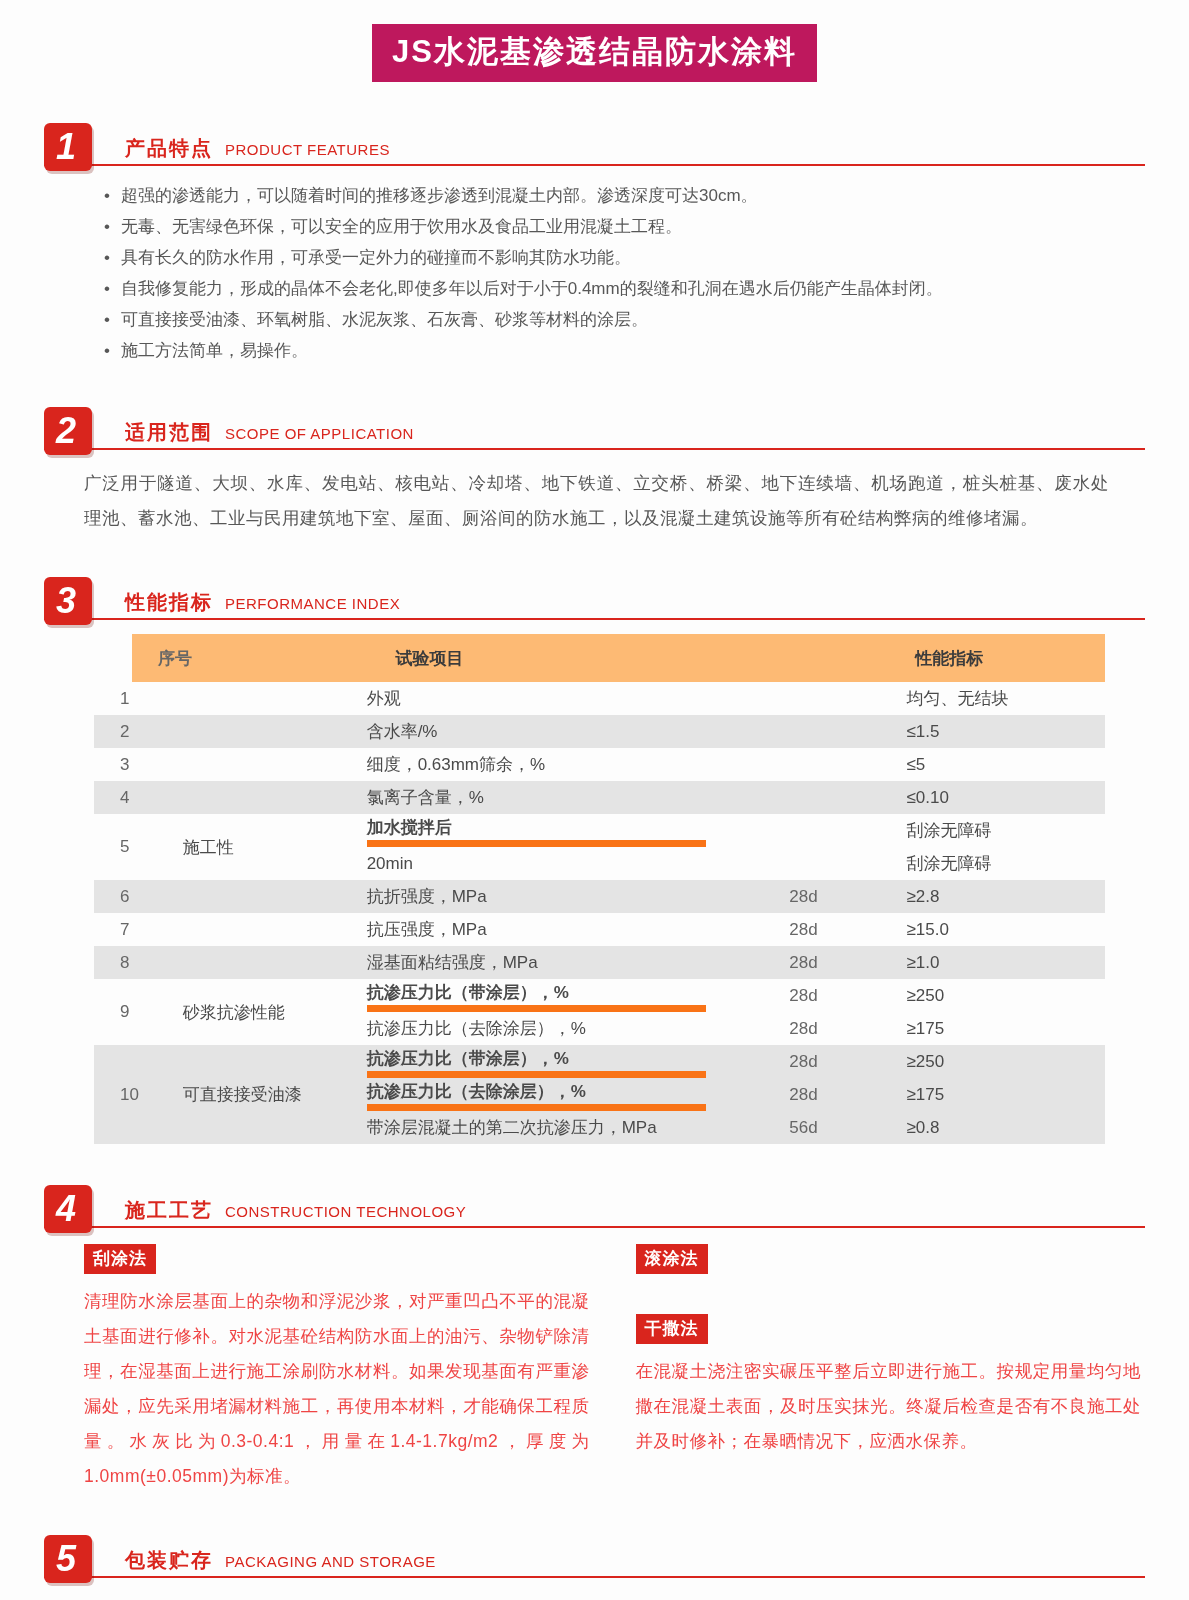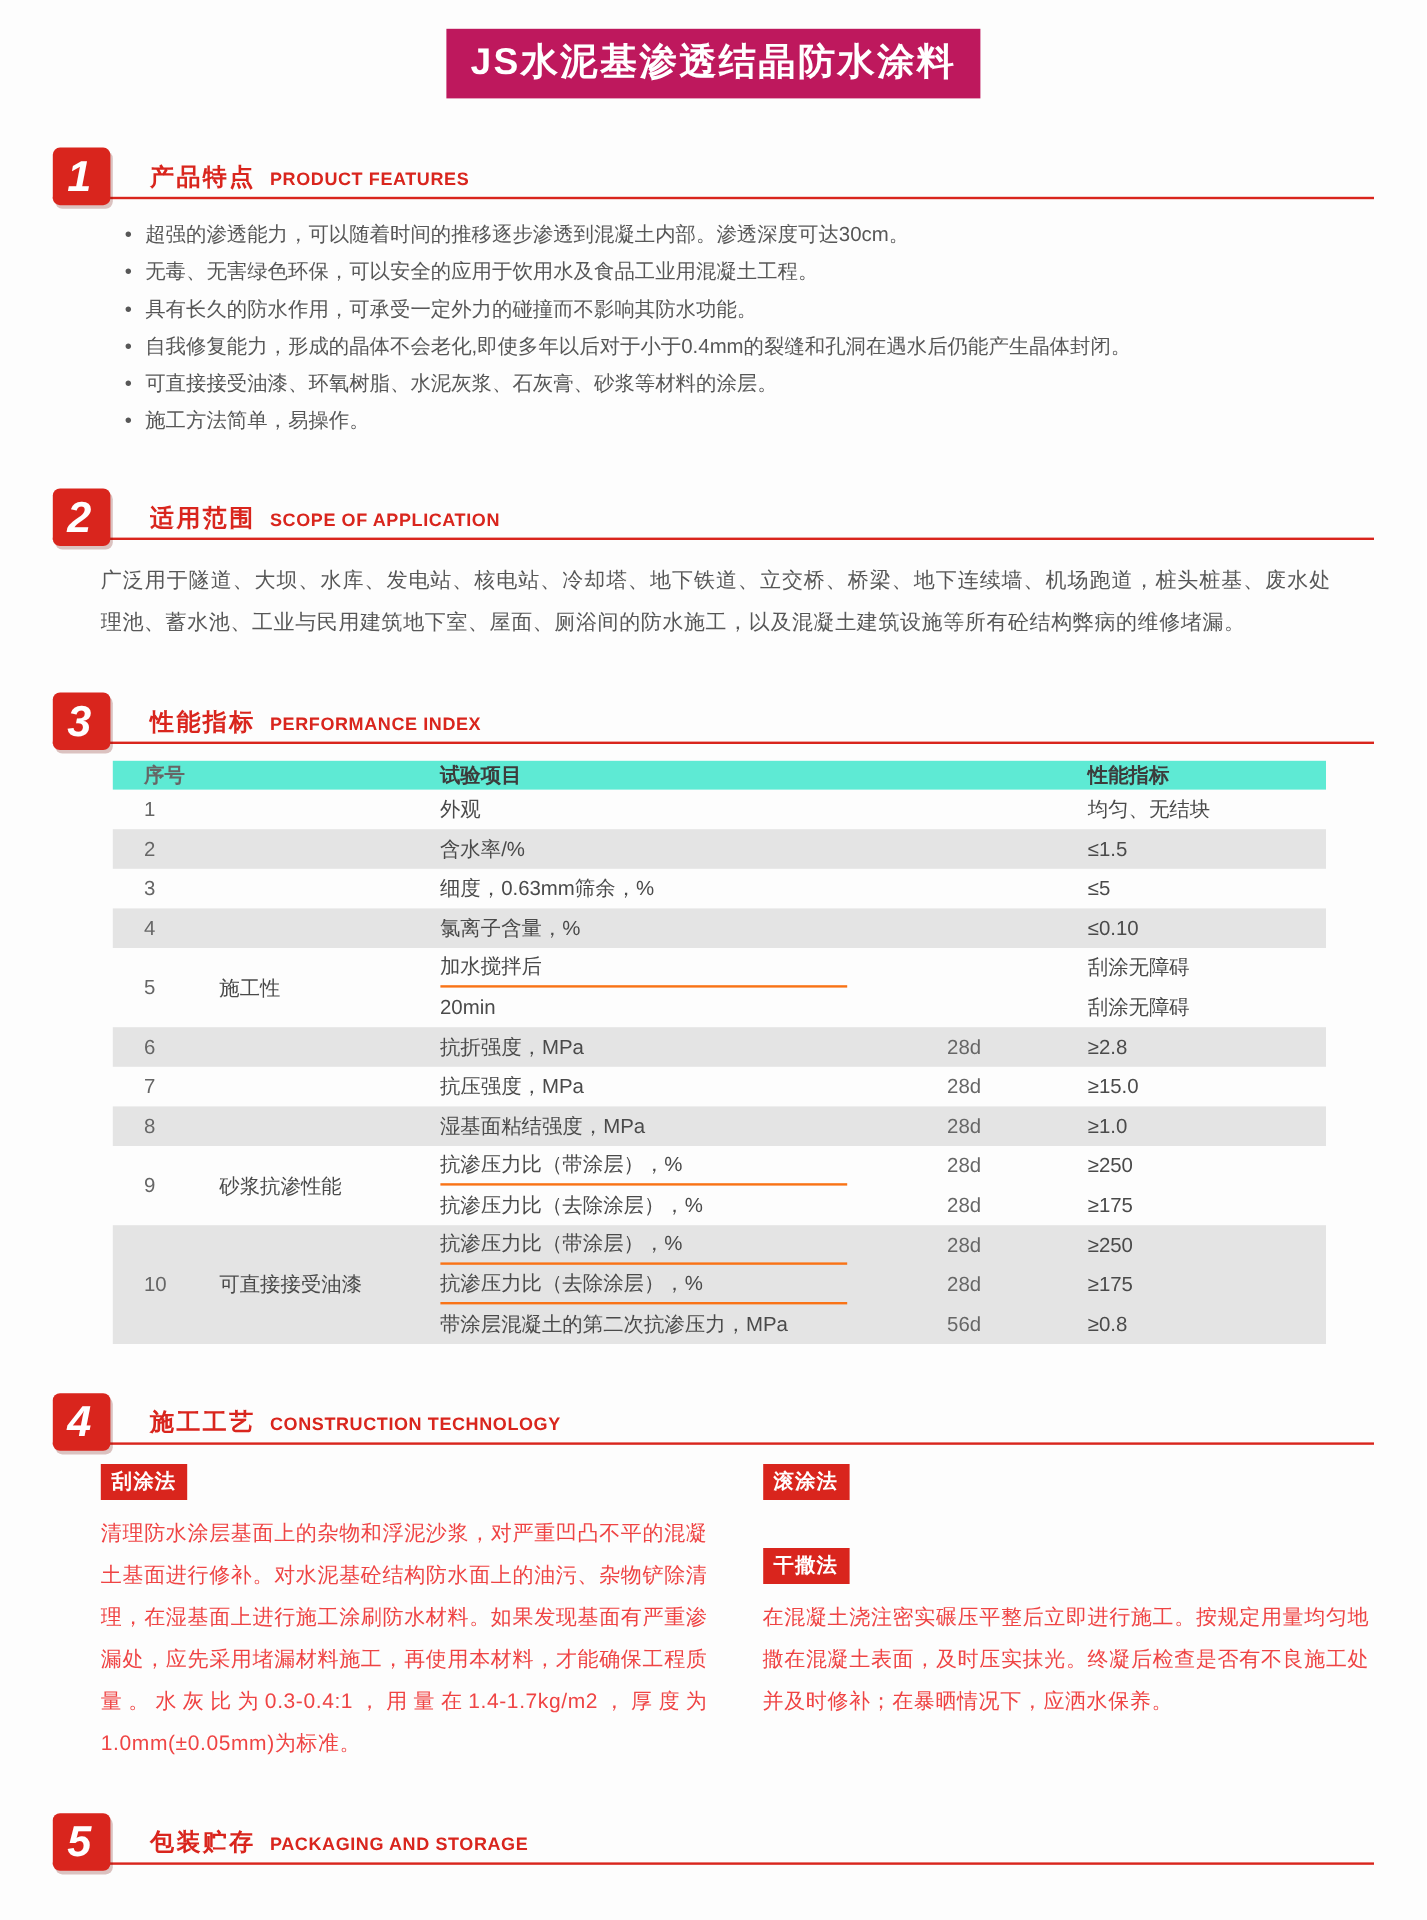--- a/index.html
+++ b/index.html
@@ -8,42 +8,42 @@
   .page { position:relative; width:1189px; height:1600px; margin:0 auto; background:#fdfdfd; padding:24px 44px 0 44px; overflow:hidden; }
 
   
   .title-bar { width:fit-content; margin:0 auto; background:#be185d; color:#ffffff; font-size:31px; font-weight:bold; letter-spacing:2px; padding:7px 20px 9px 20px; }
 
   
   .sec-header { display:flex; align-items:flex-end; border-bottom:2px solid #d9251d; margin-top:30px; height:54px; }
   .sec-num { width:48px; height:48px; background:#d9251d; border-radius:6px; color:#fff; font-size:36px; font-weight:bold; font-style:italic; display:flex; align-items:center; justify-content:center; margin-bottom:-7px; box-shadow:2px 3px 0 rgba(120,20,10,.25); flex:0 0 auto; }
   .sec-num span{ transform:translateX(-2px); }
   .sec-title-cn { color:#d9251d; font-size:20px; font-weight:bold; margin-left:33px; letter-spacing:2px; line-height:1; padding-bottom:6px; }
-  .sec-title-en { color:#d9251d; font-size:15px; font-weight:bold; margin-left:12px; letter-spacing:.5px; line-height:1; padding-bottom:7px; }
+  .sec-title-en { color:#d9251d; font-size:15px; font-weight:normal; margin-left:12px; letter-spacing:.5px; line-height:1; padding-bottom:7px; }
 
   
   .bullets { margin:14px 0 0 60px; list-style:none; }
   .bullets li { font-size:17px; color:#575757; line-height:31px; padding-left:17px; position:relative; }
   .bullets li::before { content:"•"; position:absolute; left:0; top:0; color:#575757; }
 
   
   .para { margin:16px 36px 0 40px; font-size:17.5px; color:#575757; line-height:35px; text-align:justify; letter-spacing:.5px; }
 
   
   .perf-table { margin:14px 40px 0 50px; font-size:17px; color:#4a4a4a; }
   .t-row { display:grid; grid-template-columns:7% 17% 42% 11% 23%; align-items:center; }
   .t-row.shade { background:#e4e4e4; }
-  .t-row.t-head { background:#5eead4; font-weight:bold; color:#3c3c3c; height:24px; }
+  .t-row.t-head { background:#fdba74; font-weight:bold; color:#3c3c3c; height:48px;margin-left:38px; }
   .c { padding:0 0 0 30px; }
   .c.no { padding-left:26px; color:#666; }
   .c.cat { padding-left:18px; }
   .c.idx { padding-left:34px; }
   .c.age { padding-left:28px; color:#666; }
   .sub { min-height:33px; display:flex; align-items:center; }
-  .c.item .sub.line { border-bottom:2px solid #f97316; width:86%; }
+  .c.item .sub.line { border-bottom:7px solid #f97316; width:86%;font-weight:bold; }
 
   
   .methods { display:flex; margin:16px 4px 4px 40px; gap:46px; }
   .method-col { flex:1 1 0; }
   .badge { display:inline-block; background:#d9251d; color:#fff; font-size:17px; font-weight:bold; padding:3px 9px 4px 9px; letter-spacing:1px; }
   .method-text { margin-top:10px; font-size:17.5px; color:#ef4444; line-height:35px; text-align:justify; letter-spacing:.5px; }
   .badge-gap { height:40px; }
 </style>
 </head>
 <body>

